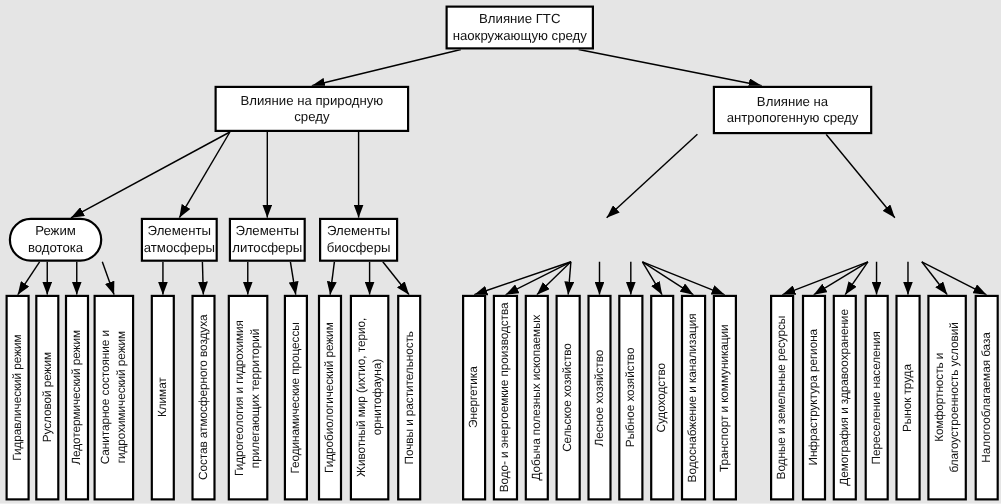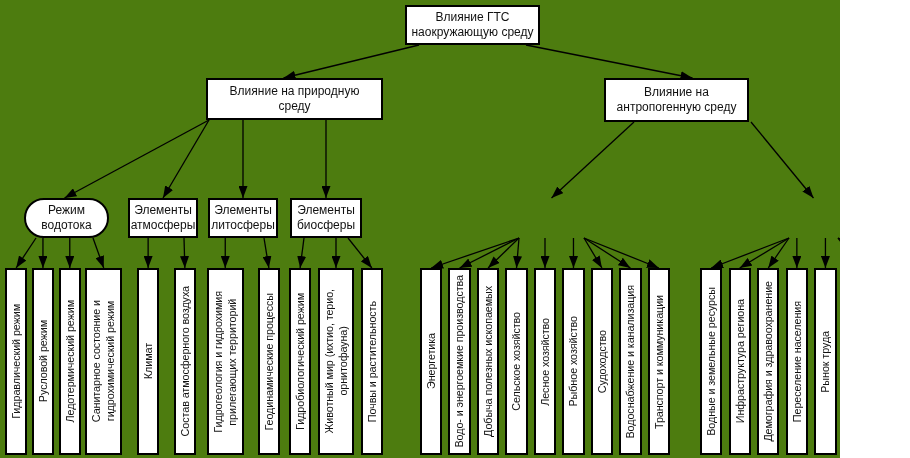--- a/index.html
+++ b/index.html
@@ -1,19 +1,19 @@
 <!DOCTYPE html>
 <html><head>
 <meta charset="utf-8">
 <style>
   html,body{margin:0;padding:0;background:#ffffff;}
   #canvas{
     position:relative;
-    width:840px;height:458px;
-    background:#4d7c0f;
+    width:910px;height:458px;
+    background:#e5e5e5;
     font-family:"Liberation Sans","DejaVu Sans",sans-serif;
     color:#111;
     overflow:hidden;
   }
   .node{
     position:absolute;
     box-sizing:border-box;
     background:#fff;
     border:2px solid #000;
     display:flex;align-items:center;justify-content:center;
@@ -100,26 +100,26 @@
       <line x1="789" y1="238" x2="768.28125" y2="268" marker-end="url(#ah)"></line>
       <line x1="796.859375" y1="238" x2="796.859375" y2="268" marker-end="url(#ah)"></line>
       <line x1="825.4375" y1="238" x2="825.4375" y2="268" marker-end="url(#ah)"></line>
       <line x1="838" y1="238" x2="861.140625" y2="268" marker-end="url(#ah)"></line>
       <line x1="838" y1="238" x2="896.84375" y2="268" marker-end="url(#ah)"></line>
     </svg>
 
   <div class="node" style="left:405px;top:5px;width:135px;height:40px;">Влияние ГТС
 наокружающую среду</div>
 
-  <div class="node" style="left:206px;top:78px;width:177px;height:42px;">Влияние на природную
+  <div class="node" style="left:195px;top:78px;width:177px;height:42px;">Влияние на природную
 среду</div>
-  <div class="node" style="left:604px;top:78px;width:145px;height:44px;">Влияние на
+  <div class="node" style="left:648px;top:78px;width:145px;height:44px;">Влияние на
 антропогенную среду</div>
 
-  <div class="node" style="left:24px;top:198px;width:85px;height:40px;border-radius:20px;">Режим
+  <div class="node" style="left:8px;top:198px;width:85px;height:40px;border-radius:20px;">Режим
 водотока</div>
   <div class="node" style="left:128px;top:198px;width:70px;height:40px;">Элементы
 атмосферы</div>
   <div class="node" style="left:208px;top:198px;width:70px;height:40px;">Элементы
 литосферы</div>
   <div class="node" style="left:290px;top:198px;width:72px;height:40px;">Элементы
 биосферы</div>
 
   <div class="leafrow" style="left:5px;width:117px;">
       <div class="leaf">

